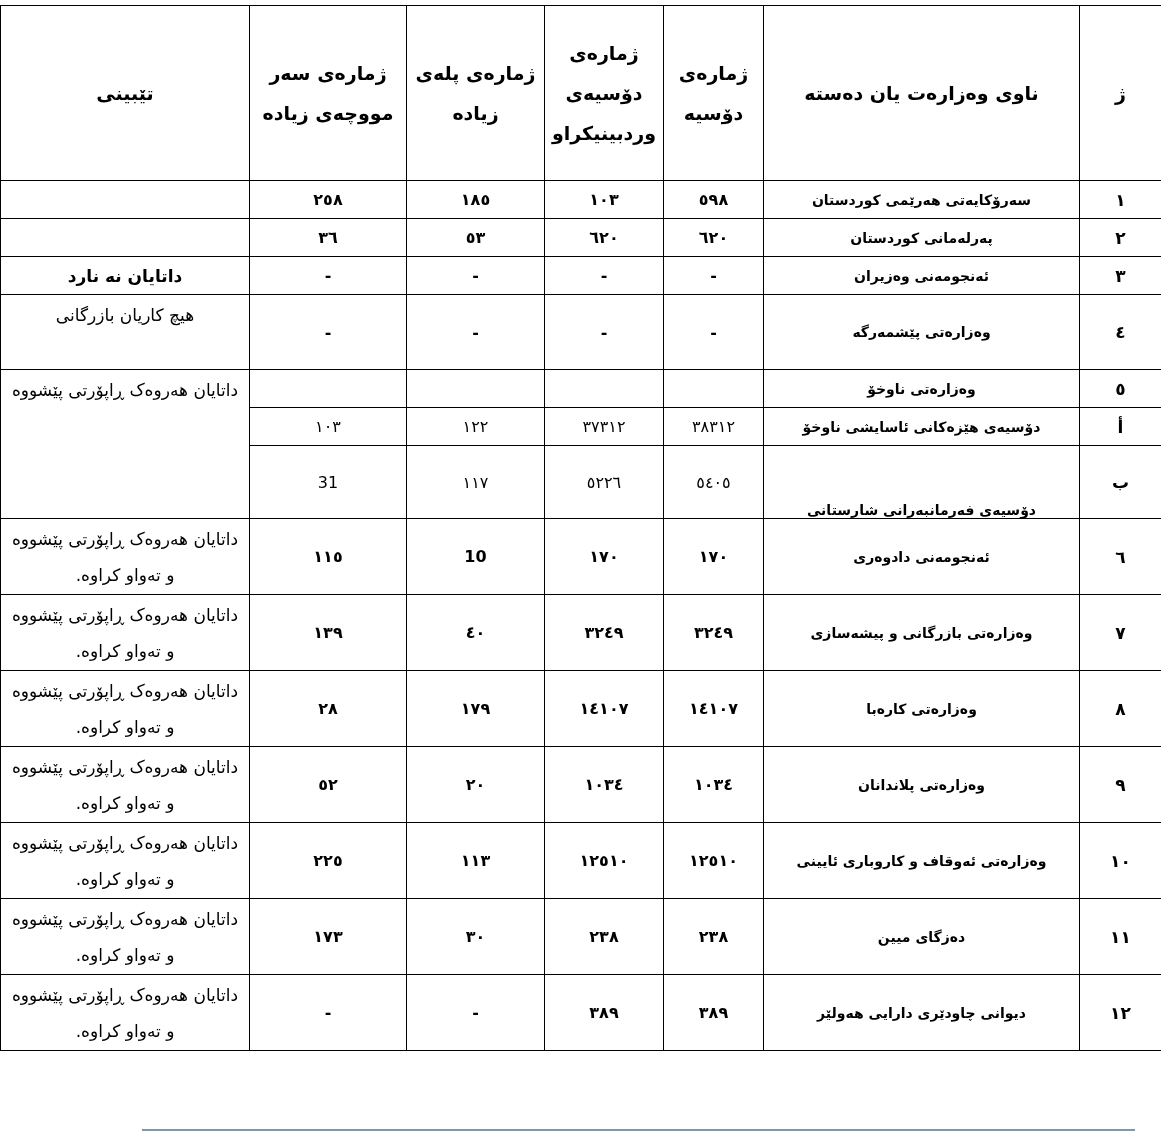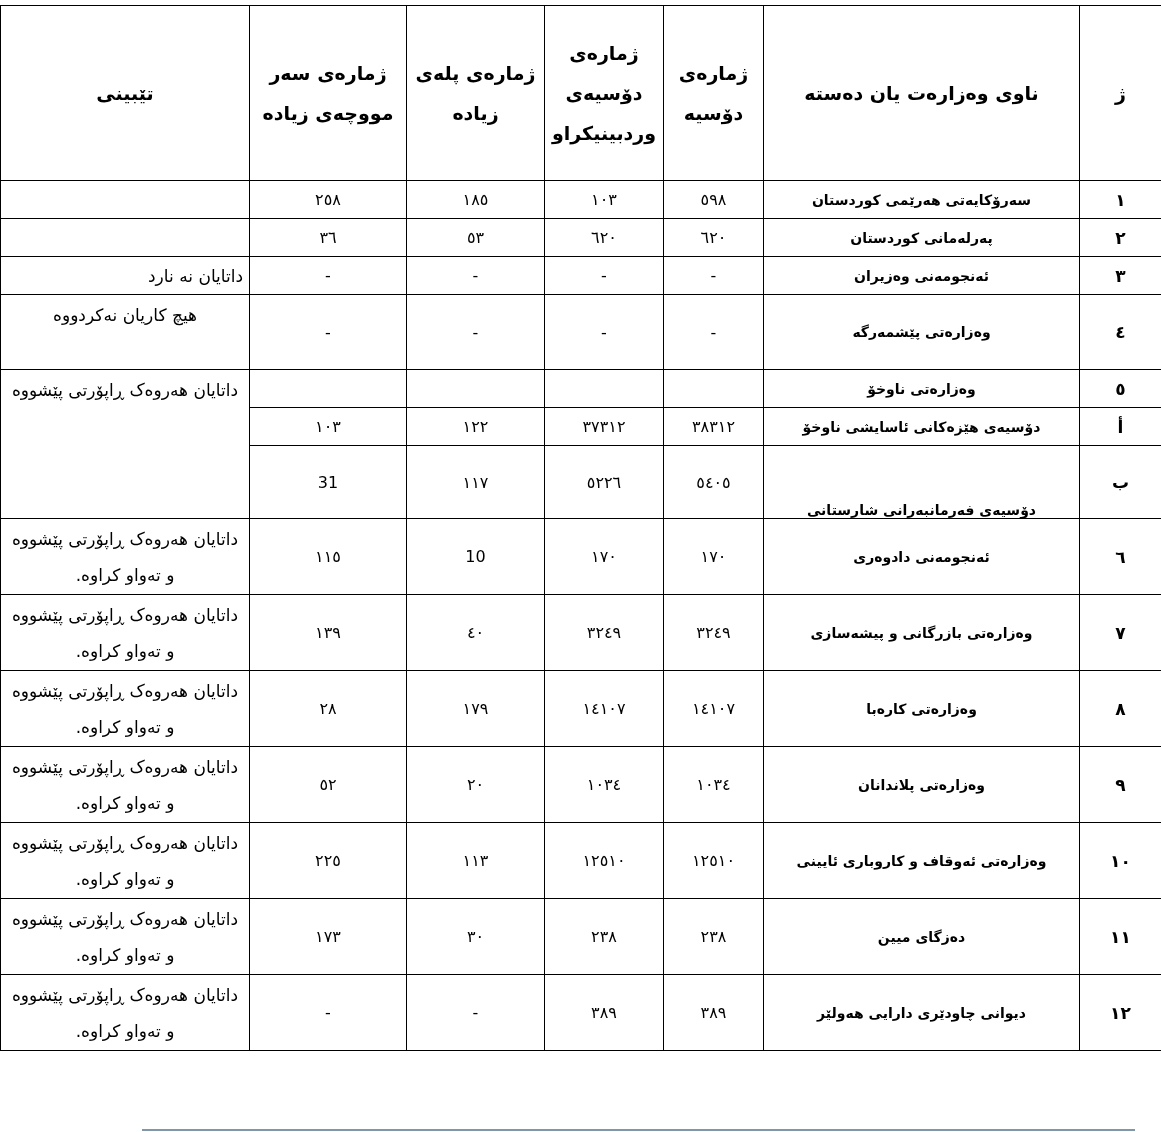--- a/index.html
+++ b/index.html
@@ -40,24 +40,24 @@
     .c-idx { width: 82px; }
     .c-name { width: 316px; }
     .c-files { width: 100px; }
     .c-audited { width: 119px; }
     .c-grades { width: 138px; }
     .c-bonus { width: 157px; }
     .c-notes { width: 249px; }
 
     td.idx { font-size: 17px; font-weight: bold; }
     td.name { font-size: 14px; font-weight: bold; }
-    td.num { font-size: 16px; font-weight: normal; }
+    td.num { font-size: 16px; font-weight: bold; }
     td.num.light { font-weight: normal; }
     td.note { font-size: 17px; line-height: 36px; font-weight: normal; }
-    td.note.bold { font-weight: normal; text-align: right; }
+    td.note.bold { font-weight: bold; }
     td.note.top { vertical-align: top; padding-top: 2px; }
     td.name.bottom { vertical-align: bottom; padding-bottom: 0; }
 
     tr.h-head { height: 175px; }
     tr.h-s { height: 38px; }
     tr.h-m { height: 75px; }
     tr.h-b { height: 73px; }
     tr.h-d { height: 76px; }
 
     .footer-line {
@@ -121,21 +121,21 @@
       <td class="num">-</td>
       <td class="note bold">داتایان نە نارد</td>
     </tr>
     <tr class="h-m">
       <td class="idx">٤</td>
       <td class="name">وەزارەتی پێشمەرگە</td>
       <td class="num">-</td>
       <td class="num">-</td>
       <td class="num">-</td>
       <td class="num">-</td>
-      <td class="note top">هیچ کاریان نەکردووە</td>
+      <td class="note top">هیچ کاریان بازرگانی</td>
     </tr>
     <tr class="h-s">
       <td class="idx">٥</td>
       <td class="name">وەزارەتی ناوخۆ</td>
       <td class="num"></td>
       <td class="num"></td>
       <td class="num"></td>
       <td class="num"></td>
       <td class="note top" rowspan="3">داتایان هەروەک ڕاپۆرتی پێشووە</td>
     </tr>

